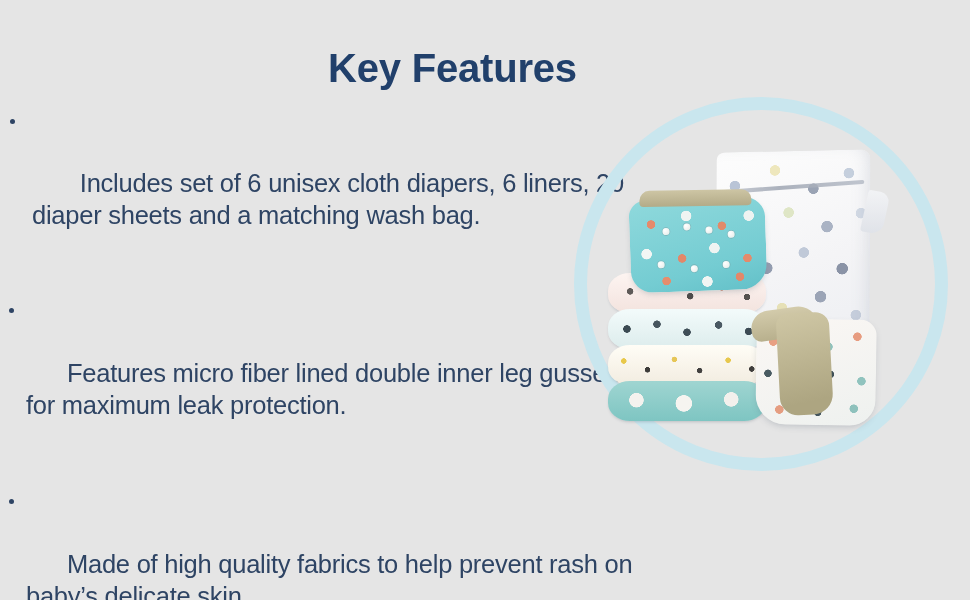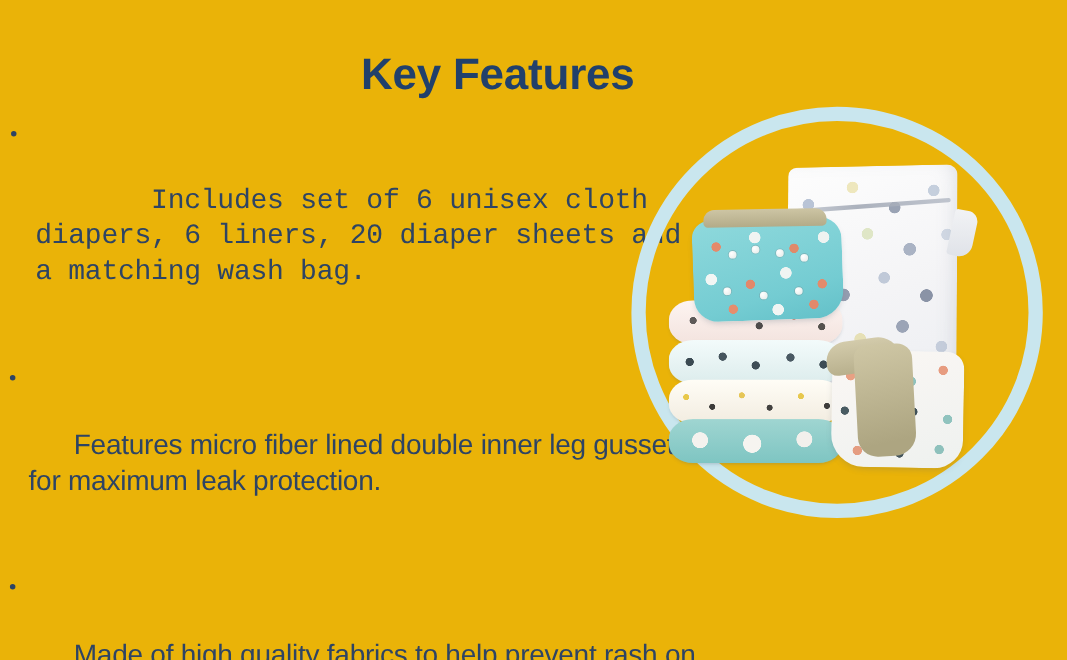--- a/index.html
+++ b/index.html
@@ -11,21 +11,21 @@
     height: 600px;
     background: #ffffff;
     font-family: "Liberation Sans", sans-serif;
     overflow: hidden;
     position: relative;
   }
 
   #slide {
     position: absolute;
     inset: 0;
-    background: #eab308;
+    background: #e5e5e5;
   }
 
   
   #page-title {
     position: absolute;
     top: 18px;
     left: 0;
     width: 905px;
     text-align: center;
     font-size: 40px;
@@ -49,21 +49,21 @@
   .feature-item {
     position: relative;
     color: #2e4464;
     font-size: 25.5px;
     line-height: 1.26;
     letter-spacing: -0.25px;
     padding-left: 20px;
     margin-bottom: 28px;
     white-space: pre-wrap;
   }
-  .feature-item:nth-child(1) { padding-left: 26px; margin-bottom: 29px; font-family: Liberation Mono, monospace; }
+  .feature-item:nth-child(1) { padding-left: 26px; margin-bottom: 29px; }
   .feature-item:nth-child(2) { margin-bottom: 30px; }
   .feature-item:nth-child(3) { margin-bottom: 31px; }
   .feature-item:nth-child(4) { margin-bottom: 32px; }
   .feature-item:nth-child(5) { margin-bottom: 0; }
 
   .bullet-dot {
     position: absolute;
     left: 3px;
     top: 0.62em;
     width: 5px;

